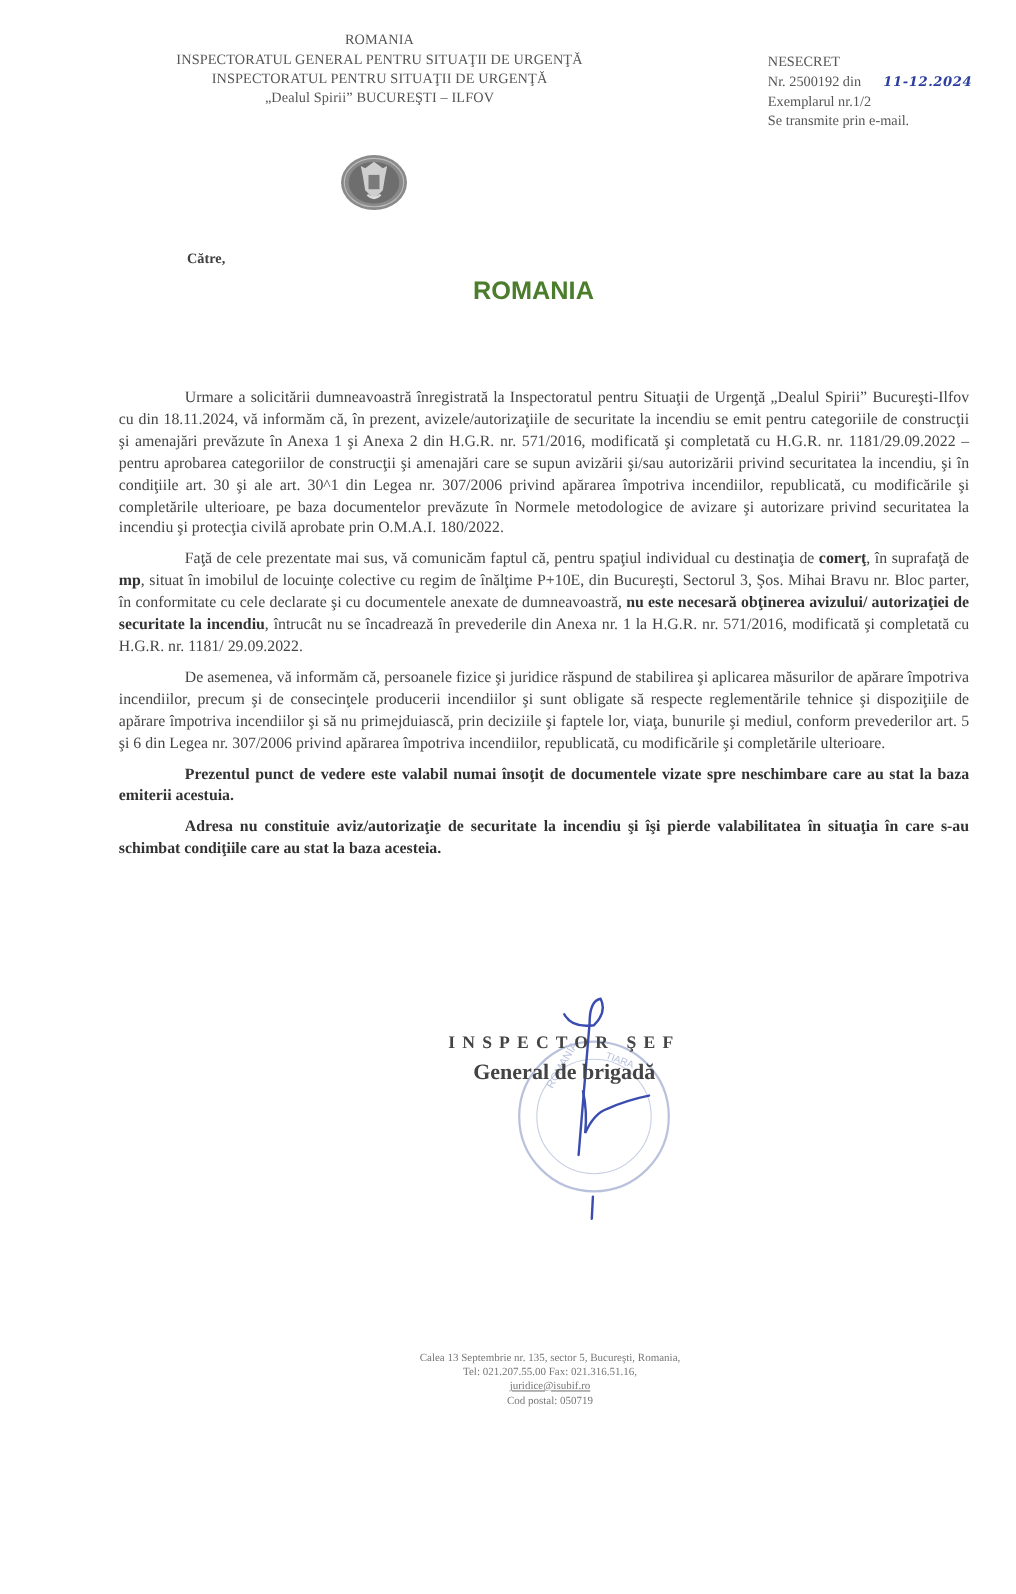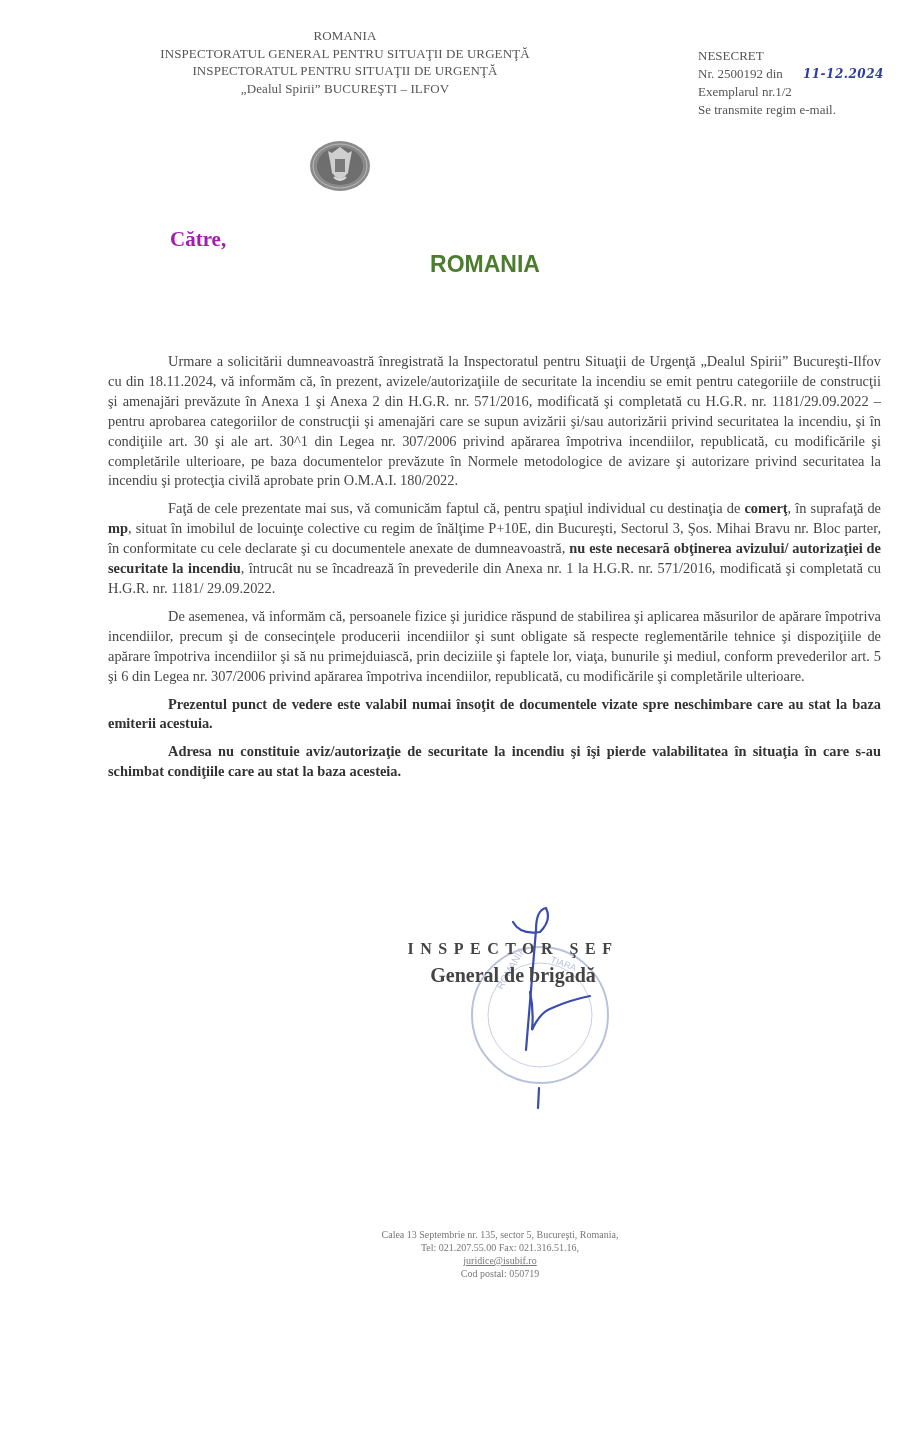--- a/index.html
+++ b/index.html
@@ -18,21 +18,21 @@
       font-size: 13px; line-height: 17.5px; color: #555;
     }
     .handwritten-date {
       font-family: "DejaVu Serif", serif; font-style: italic; font-weight: bold;
       color: #2c3fa0; font-size: 12px; letter-spacing: 0.5px; margin-left: 20px;
     }
     .emblem {
       position: absolute; left: 308px; top: 139px; width: 64px; height: 54px;
     }
     .catre {
-      position: absolute; left: 170px; top: 227px; font-size: 21px; font-weight: bold; color: #a21caf;
+      position: absolute; left: 170px; top: 227px; font-size: 13px; font-weight: bold; color: #404040;
     }
     .recipient {
       position: absolute; left: 300px; top: 248px; width: 370px; text-align: center;
       font-family: "Liberation Sans", "DejaVu Sans", sans-serif;
       font-weight: bold; font-size: 23px; line-height: 33px; color: #4b7d2c;
     }
     .body-text {
       position: absolute; left: 108px; top: 352px; width: 773px;
       font-size: 14.4px; line-height: 19.9px; color: #454545;
       text-align: justify;
@@ -77,21 +77,21 @@
     <path d="M26 38 Q32 44 38 38" stroke="#ddd" stroke-width="2" fill="none"></path>
   </svg>
 </div>
 
 <div class="header-right">
   <div>NESECRET</div>
   <div>
     <span>Nr. 2500192 din</span><span class="handwritten-date">11-12.2024</span>
   </div>
   <div>Exemplarul nr.1/2</div>
-  <div>Se transmite regim e-mail.</div>
+  <div>Se transmite prin e-mail.</div>
 </div>
 
 <div class="catre">Către,</div>
 
 <div class="recipient">
   <div>ROMANIA</div>
 </div>
 
 <div class="body-text">
   <p>Urmare a solicitării dumneavoastră înregistrată la Inspectoratul pentru Situaţii de Urgenţă „Dealul Spirii” Bucureşti-Ilfov cu                din 18.11.2024, vă informăm că, în prezent, avizele/autorizaţiile de securitate la incendiu se emit pentru categoriile de construcţii şi amenajări prevăzute în Anexa 1 şi Anexa 2 din H.G.R. nr. 571/2016, modificată şi completată cu H.G.R. nr. 1181/29.09.2022 – pentru aprobarea categoriilor de construcţii şi amenajări care se supun avizării şi/sau autorizării privind securitatea la incendiu, şi în condiţiile art. 30 şi ale art. 30^1 din Legea nr. 307/2006 privind apărarea împotriva incendiilor, republicată, cu modificările şi completările ulterioare, pe baza documentelor prevăzute în Normele metodologice de avizare şi autorizare privind securitatea la incendiu şi protecţia civilă aprobate prin O.M.A.I. 180/2022.</p>

